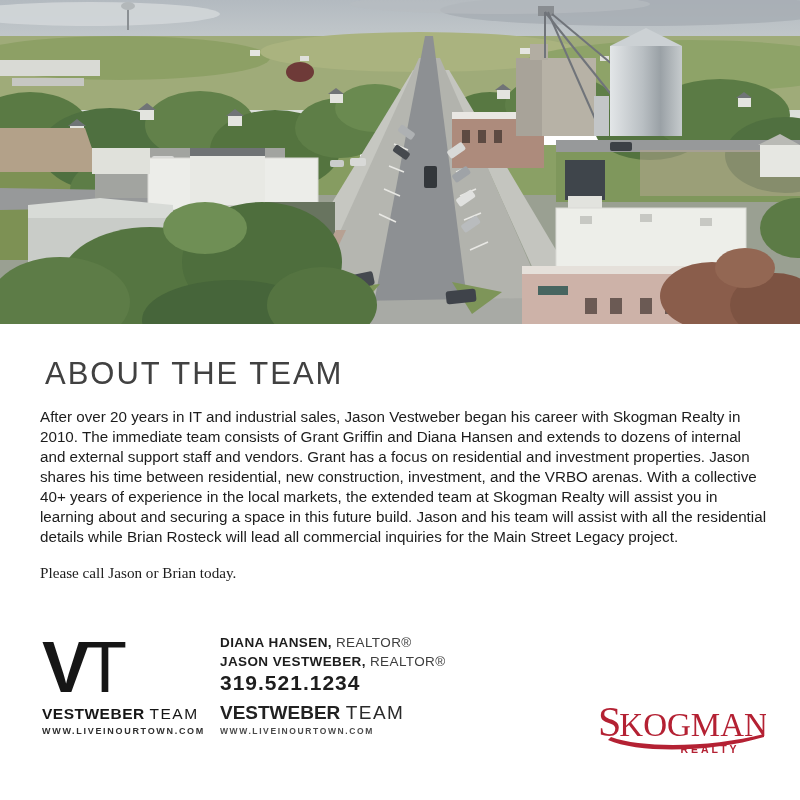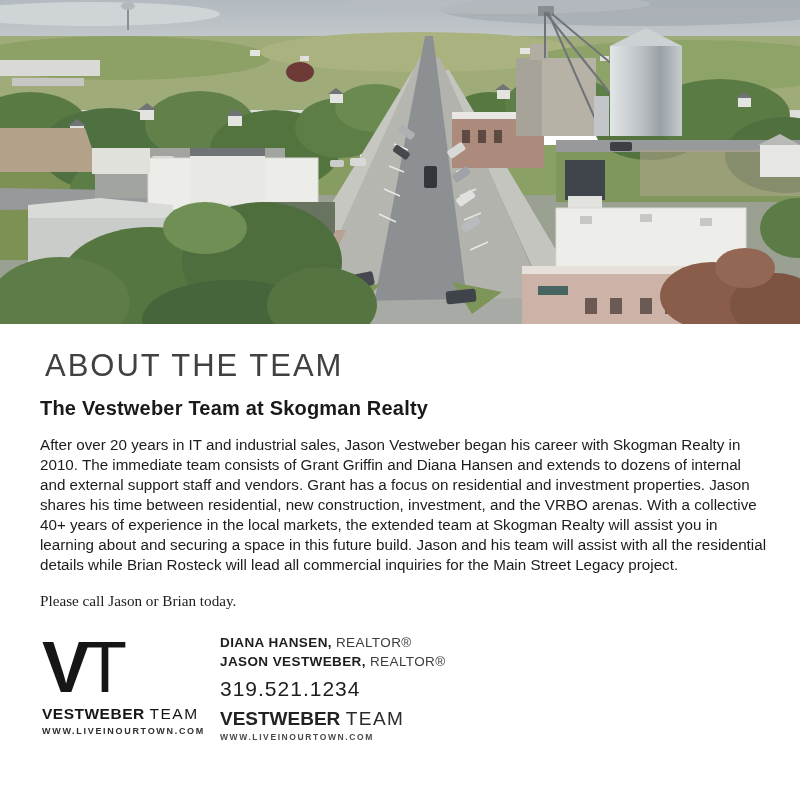--- a/index.html
+++ b/index.html
@@ -5,21 +5,21 @@
   html,body{margin:0;padding:0;background:#ffffff;}
   .canvas{position:relative;width:800px;height:800px;background:#ffffff;overflow:hidden;
           font-family:"Liberation Sans",sans-serif;}
 
   
   .photo{position:absolute;left:0;top:0;width:800px;height:324px;overflow:hidden;}
   .photo svg{display:block;width:800px;height:324px;}
 
   
   .about{position:absolute;left:40px;top:348px;width:730px;}
-  .about h1{margin:0 0 0 5px;font-size:31px;font-weight:200;letter-spacing:2px;
+  .about h1{margin:8px 0 0 5px;font-size:31px;font-weight:200;letter-spacing:2px;
             color:#414141;line-height:36px;}
   .about h2{margin:12px 0 0 0;font-size:20px;font-weight:700;color:#191919;
             letter-spacing:.2px;line-height:24px;}
   .about .body{margin:15px 0 0 0;font-family:Liberation Sans, sans-serif;
             font-size:15.2px;line-height:20px;color:#1c1c1c;}
   .about .cta{margin:16px 0 0 0;font-family:"Liberation Serif","DejaVu Serif",serif;
             font-size:15.2px;line-height:20px;color:#1c1c1c;}
 
   
   .vt{position:absolute;left:42px;top:634px;width:176px;color:#161616;}
@@ -29,21 +29,21 @@
   .vt-name{margin-top:5px;font-size:15.5px;letter-spacing:.5px;white-space:nowrap;}
   .vt-name .b{font-weight:800;}
   .vt-name .l{font-weight:300;letter-spacing:1.5px;}
   .vt-url{margin-top:3px;font-size:9px;letter-spacing:1.7px;color:#2e2e2e;font-weight:600;}
 
   
   .contact{position:absolute;left:220px;top:634px;color:#222222;}
   .agent{font-size:13.5px;line-height:18.5px;letter-spacing:.4px;white-space:nowrap;}
   .agent .nm{font-weight:800;color:#1d1d1d;}
   .agent .tl{font-weight:400;color:#3d3d3d;margin-left:4px;}
-  .phone{margin-top:6px;font-size:21px;font-weight:400;letter-spacing:1px;color:#1d1d1d;}
+  .phone{margin-top:0;font-size:21px;font-weight:700;letter-spacing:1px;color:#1d1d1d;}
   .team-line{margin-top:7px;font-size:19px;white-space:nowrap;}
   .team-line .b{font-weight:800;}
   .team-line .l{font-weight:300;letter-spacing:1.5px;color:#2a2a2a;}
   .site{margin-top:2px;font-size:8.5px;letter-spacing:1.6px;color:#4a4a4a;font-weight:600;}
 
   
   .skogman{position:absolute;left:598px;top:702px;width:168px;height:52px;}
 </style>
 </head>
 <body>
@@ -249,21 +249,20 @@
 
       <g>
         <line x1="128" y1="4" x2="128" y2="30" stroke="#8b9094" stroke-width="2"></line>
         <ellipse cx="128" cy="6" rx="7" ry="4" fill="#b3b8ba"></ellipse>
       </g>
     </svg>
   </div>
 
   <div class="about">
     <h1>ABOUT THE TEAM</h1>
-    <h2>The Vestweber Team at Skogman Realty</h2>
     <p class="body">After over 20 years in IT and industrial sales, Jason Vestweber began his career with Skogman Realty in 2010. The immediate team consists of Grant Griffin and Diana Hansen and extends to dozens of internal and external support staff and vendors. Grant has a focus on residential and investment properties. Jason shares his time between residential, new construction, investment, and the VRBO arenas. With a collective 40+ years of experience in the local markets, the extended team at Skogman Realty will assist you in learning about and securing a space in this future build. Jason and his team will assist with all the residential details while Brian Rosteck will lead all commercial inquiries for the Main Street Legacy project.</p>
     <p class="cta">Please call Jason or Brian today.</p>
   </div>
 
   <div class="vt">
     <div class="vt-initials"><span class="v">V</span><span class="t">T</span></div>
     <div class="vt-name"><span class="b">VESTWEBER</span> <span class="l">TEAM</span></div>
     <div class="vt-url">WWW.LIVEINOURTOWN.COM</div>
   </div>
 
@@ -272,14 +271,21 @@
       <span class="nm">DIANA HANSEN,</span><span class="tl">REALTOR®</span>
     </div>
     <div class="agent">
       <span class="nm">JASON VESTWEBER,</span><span class="tl">REALTOR®</span>
     </div>
     <div class="phone">319.521.1234</div>
     <div class="team-line"><span class="b">VESTWEBER</span> <span class="l">TEAM</span></div>
     <div class="site">WWW.LIVEINOURTOWN.COM</div>
   </div>
 
+  <div class="skogman">
+    <svg viewBox="0 0 168 52" width="168" height="52">
+      <text x="0" y="34" font-family="Liberation Serif, DejaVu Serif, serif" fill="#b42133"><tspan font-size="42">S</tspan><tspan font-size="33" dx="-2">KOGMAN</tspan></text>
+      <path d="M10,38 C42,52 116,50 166,35 L166,32 C116,45 46,47 13,35 Z" fill="#b42133"></path>
+      <text x="112" y="51" text-anchor="middle" font-size="10.5" font-weight="bold" letter-spacing="3" font-family="Liberation Sans, sans-serif" fill="#b42133">REALTY</text>
+    </svg>
+  </div>
 
 </div>
 
 </body></html>

